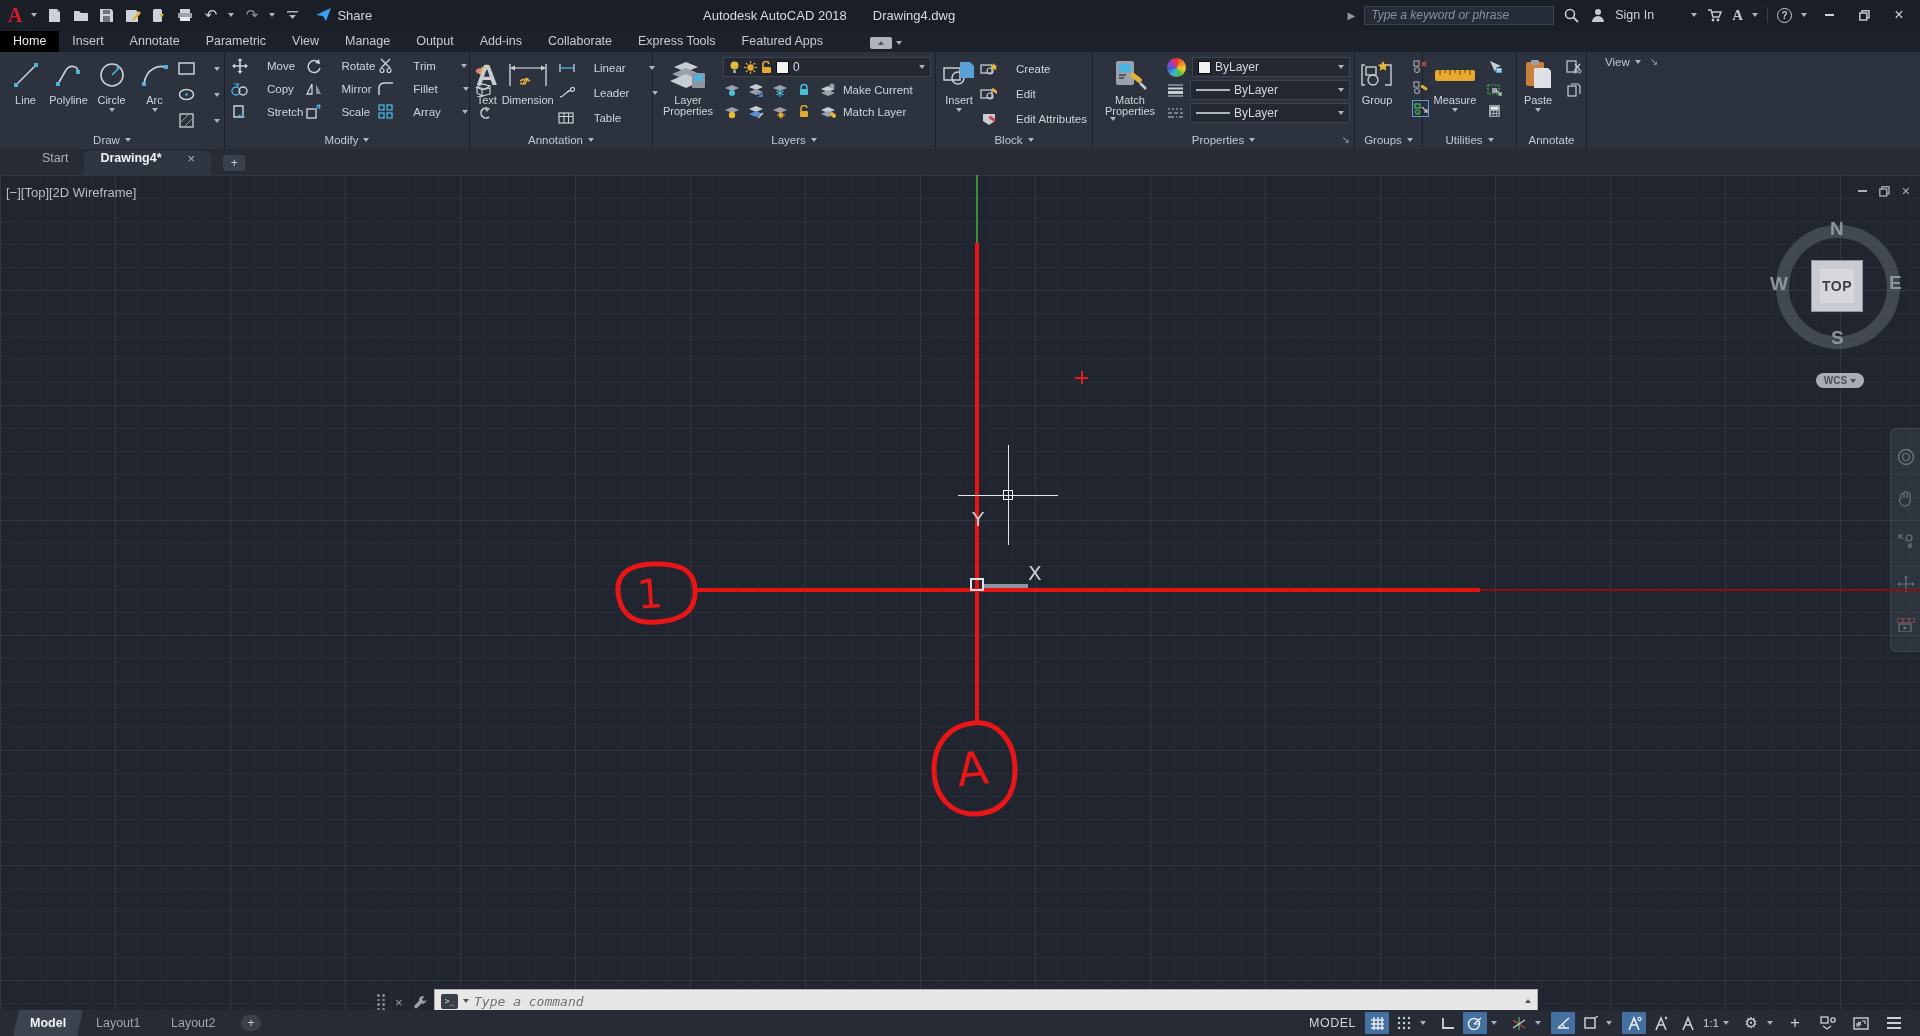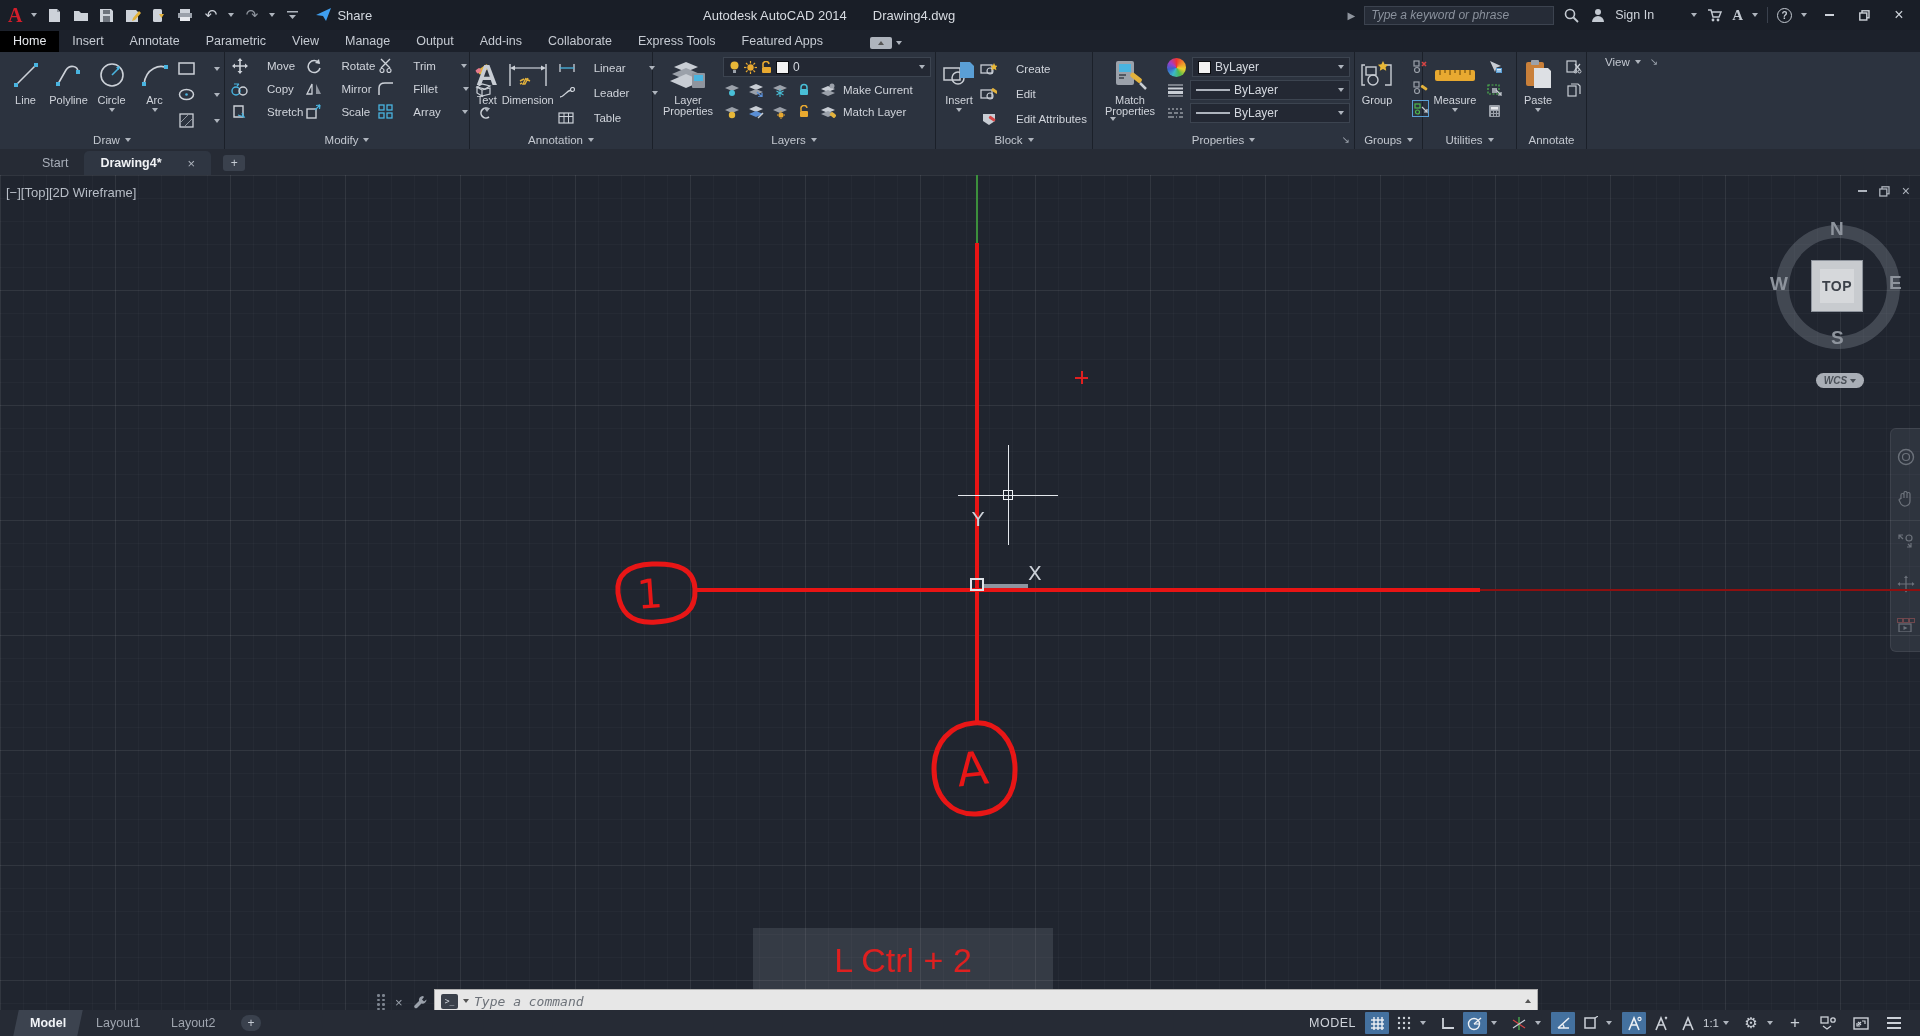--- a/index.html
+++ b/index.html
@@ -44,42 +44,42 @@
   .launcher { position:absolute; right:4px; bottom:4px; color:#9aa1ab; font-size:10px; }
 
   
   .combo { height:20px; background:#232833; border:1px solid #3c4450; display:flex; align-items:center; gap:4px; padding:0 5px; color:#d4d8df; font-size:12px; }
   .combo .spacer { flex:1; }
   .swatch-w { width:13px; height:13px; background:#f2f2f2; border:1px solid #0a0c10; }
   .lwline { width:34px; height:2px; background:#aeb4bd; }
 
   
   .filetabs { height:26px; background:#262b35; display:flex; align-items:flex-end; flex:0 0 auto; }
-  .ftab { height:24px; display:flex; align-items:center; padding:0 16px; font-size:12.5px; color:#a9afba; border-top-left-radius:5px; border-top-right-radius:5px; }
+  .ftab { height:24px; display:flex; padding:0 16px; font-size:12.5px; color:#a9afba; border-top-left-radius:5px; border-top-right-radius:5px; }
   .ftab.start { margin-left:26px; }
   .ftab.active { background:#2f3642; color:#f0f2f5; font-weight:bold; gap:26px; }
   .ftab .x { color:#aeb4bd; font-weight:normal; font-size:13px; }
   .addtab { width:22px; height:16px; background:#3a414d; border-radius:3px; color:#c6ccd4; display:flex; align-items:center; justify-content:center; font-size:12px; margin-left:12px; margin-bottom:4px; }
 
   
   .canvas { position:relative; flex:1; background-color:#20252f; overflow:hidden;
     background-image:
       linear-gradient(rgba(255,255,255,0.055) 1px, transparent 1px),
       linear-gradient(90deg, rgba(255,255,255,0.055) 1px, transparent 1px),
       linear-gradient(rgba(255,255,255,0.022) 1px, transparent 1px),
       linear-gradient(90deg, rgba(255,255,255,0.022) 1px, transparent 1px);
     background-size:115px 115px, 115px 115px, 23px 23px, 23px 23px; }
   .vplabel { position:absolute; left:6px; top:10px; color:#b8bec7; font-size:13px; }
   .vp-controls { position:absolute; right:10px; top:8px; display:flex; gap:12px; align-items:center; color:#aeb4bd; }
 
   
   .vcube-ring { position:absolute; left:1776px; top:50px; width:124px; height:124px; border-radius:50%; border:13px solid rgba(165,173,184,0.26); }
   .vcube-face { position:absolute; left:1811px; top:85px; width:52px; height:52px; background:#d6d8db; border:1px solid #8d939c; box-shadow:inset 0 0 0 8px #c8cbcf; display:flex; align-items:center; justify-content:center; color:#3c4149; font-weight:bold; font-size:14px; letter-spacing:0.5px; }
   .cdir { position:absolute; color:#8e949d; font-weight:bold; font-size:19px; }
-  .wcs-pill { position:absolute; left:1816px; top:128px; width:48px; height:15px; margin-top:70px; background:rgba(200,205,212,0.82); border-radius:8px; display:flex; align-items:center; justify-content:center; gap:3px; color:#4a5058; font-size:10px; font-weight:bold;font-style:italic; }
+  .wcs-pill { position:absolute; left:1816px; top:128px; width:48px; height:15px; margin-top:70px; background:rgba(200,205,212,0.82); border-radius:8px; display:flex; align-items:center; justify-content:center; gap:3px; color:#4a5058; font-size:10px; font-weight:bold; }
 
   
   .navbar { position:absolute; right:0; top:253px; width:30px; height:224px; background:rgba(145,155,168,0.13); border:1px solid rgba(255,255,255,0.07); border-right:none; border-radius:6px 0 0 6px; display:flex; flex-direction:column; align-items:center; justify-content:space-around; padding:6px 0; }
   .nbi { opacity:0.38; }
 
   
   .gline { position:absolute; background:#3c8f3c; }
   .rline { position:absolute; background:#e81414; }
   .rline-dim { position:absolute; background:#8d1010; }
   .bubble { position:absolute; }
@@ -178,21 +178,21 @@
           </svg>
         </span>
       <span class="share">
         <svg width="16" height="14">
             <path d="M0 7 L15 0 L10 13 L7 8 Z" fill="#3f9ff0"></path>
           </svg>
         <span>Share</span>
       </span>
     </div>
     <div class="tb-title">
-      <span>Autodesk AutoCAD 2014</span>
+      <span>Autodesk AutoCAD 2018</span>
       <span>Drawing4.dwg</span>
     </div>
     <div class="tb-right">
       <span style="color:#8f959e;font-size:10px">▶</span>
       <input class="searchbox" placeholder="Type a keyword or phrase" style="">
       <span class="qat-ic">
           <svg width="15" height="15">
             <circle cx="6" cy="6" r="4.5" fill="none" stroke="#c3c9d1" stroke-width="1.6"></circle>
             <line x1="9.5" y1="9.5" x2="14" y2="14" stroke="#c3c9d1" stroke-width="1.8"></line>
           </svg>
@@ -987,23 +987,20 @@
 
     <div class="xhair" style="left:958px;top:320px;width:100px;height:1px"></div>
     <div class="xhair" style="left:1008px;top:270px;width:1px;height:100px"></div>
     <div class="pickbox" style="left:1003px;top:315px"></div>
 
     <span class="ucs-lbl" style="left:972px;top:332px">Y</span>
     <span class="ucs-lbl" style="left:1028px;top:386px">X</span>
     <div class="ucs-xline" style="left:984px;top:409px;width:44px"></div>
     <div class="ucs-sq" style="left:970px;top:403px"></div>
 
-    <div class="overlay-box">
-      <span>L Ctrl + 2</span>
-    </div>
 
     <div class="cmd-left">
       <span class="gripdots">
           <i></i>
           <i></i>
           <i></i>
           <i></i>
           <i></i>
           <i></i>
           <i></i>

